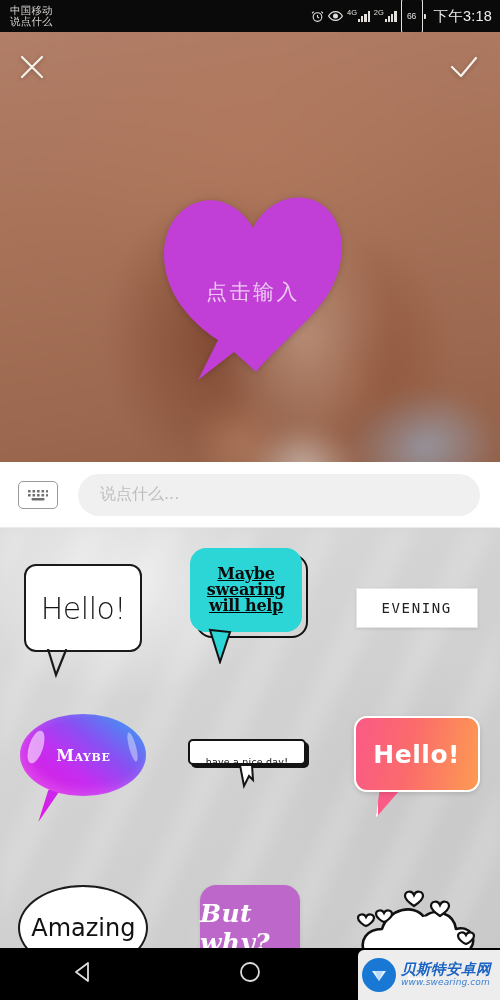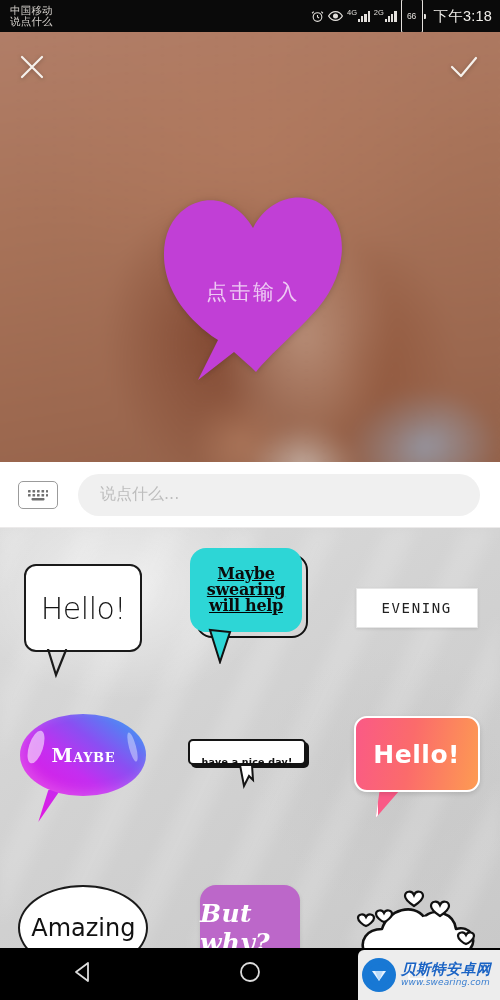--- a/index.html
+++ b/index.html
@@ -117,38 +117,38 @@
     box-shadow:0 1px 3px rgba(0,0,0,.10); }
   .s-evening span { font-size:14px; letter-spacing:1.6px; color:#222;
     font-family:"DejaVu Sans Mono","Liberation Mono",monospace; }
 
   
   .s-maybe { position:relative; width:126px; height:112px; }
   .s-maybe .bx { position:absolute; left:0; top:2px; width:126px; height:82px;
     border-radius:50%/50%; background:linear-gradient(38deg,#e317e0 0%,#c42ef0 38%,#8a4ff2 62%,#2aa8f5 100%);
     display:flex; align-items:center; justify-content:center;
     box-shadow:inset 5px -4px 12px rgba(255,255,255,.18); }
-  .s-maybe .bx span { font-size:19px; font-weight:bold; color:#fff; letter-spacing:.6px;
+  .s-maybe .bx span { font-size:16px; font-weight:bold; color:#fff; letter-spacing:.6px;
     font-variant:small-caps; font-family:"DejaVu Serif","Liberation Serif",serif; }
   .s-maybe .gloss { position:absolute; left:9px; top:18px; width:14px; height:34px;
     border-radius:50%; background:rgba(255,255,255,.55); transform:rotate(18deg); }
   .s-maybe .gloss2 { position:absolute; right:10px; top:20px; width:7px; height:30px;
     border-radius:50%; background:rgba(255,255,255,.4); transform:rotate(-15deg); }
   .s-maybe .tail { position:absolute; left:18px; top:74px; width:26px; height:36px;
     background:linear-gradient(25deg,#e317e0,#c42ef0);
     clip-path:polygon(0 100%, 95% 0, 38% 12%); }
 
   
   .s-nice { position:relative; width:124px; height:58px; }
   .s-nice .bx { position:absolute; left:0; top:0; width:118px; height:26px;
     background:#fff; border:2px solid #141414; border-radius:5px;
     display:flex; align-items:center; justify-content:center;
     box-shadow:3px 3px 0 #141414; }
   .s-nice .bx span { font-size:9.5px; color:#111; letter-spacing:.2px;
-    font-family:"DejaVu Sans","Liberation Sans",sans-serif; font-weight:700;margin-top:19px; }
+    font-family:"DejaVu Sans","Liberation Sans",sans-serif; font-weight:400;margin-top:19px; }
   .s-nice .tail { position:absolute; left:50px; top:25px; }
 
   
   .s-ghello { position:relative; width:126px; height:104px; }
   .s-ghello .bx { position:absolute; left:0; top:0; width:126px; height:76px;
     border-radius:13px; background:linear-gradient(100deg,#fa5a86 0%,#fb6b6b 45%,#fd9b52 100%);
     border:2.5px solid #fff; display:flex; align-items:center; justify-content:center;
     box-shadow:0 2px 5px rgba(0,0,0,.13); }
   .s-ghello .bx span { font-size:25px; font-weight:bold; color:#fff; letter-spacing:.5px;
     font-family:"DejaVu Sans","Liberation Sans",sans-serif; }

